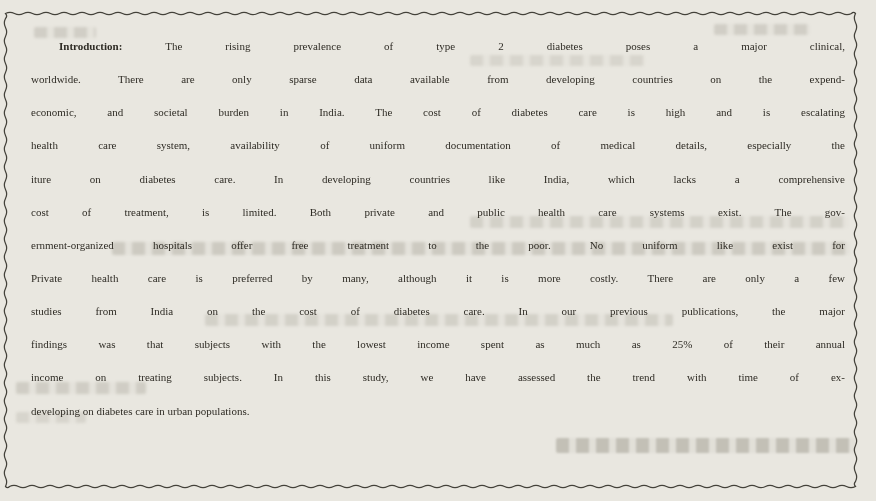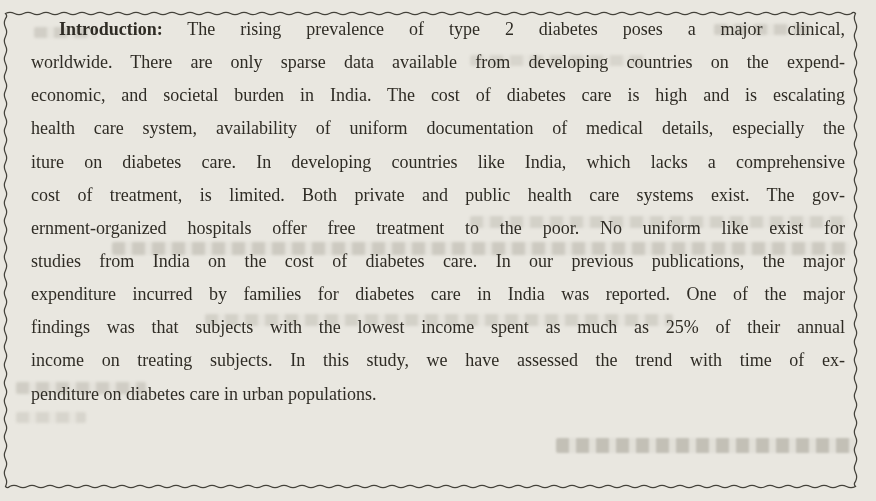--- a/index.html
+++ b/index.html
@@ -5,22 +5,22 @@
   html,body{margin:0;padding:0;}
   body{
     width:876px;height:501px;overflow:hidden;position:relative;
     background:#e9e7e0;
     font-family:"Liberation Serif","DejaVu Serif",serif;
   }
   .page{position:absolute;inset:0;}
   .frame{position:absolute;left:0;top:0;pointer-events:none;}
   .frame path{fill:none;stroke:#43413a;stroke-width:1.25;}
   .textblock{
-    position:absolute;left:31px;top:13px;width:814px;
-    color:#2f2c25;font-size:18px;
+    position:absolute;left:31px;top:30px;width:814px;
+    color:#2f2c25;font-size:11px;
   }
   .line{
     height:33.15px;line-height:33.15px;overflow:hidden;
     text-align:justify;text-align-last:justify;text-justify:inter-word;
     white-space:normal;
   }
   .line.first{padding-left:28px;}
   .line.last{text-align-last:left;}
   .lead{font-weight:700;}
   
@@ -64,21 +64,21 @@
       <b class="lead"><span>Introduction</span><span>:</span></b>
       <span>The rising prevalence of type 2 diabetes poses a major clinical,</span>
     </div>
     <div id="lines">
         <div class="line">worldwide. There are only sparse data available from developing countries on the expend-</div>
         <div class="line">economic, and societal burden in India. The cost of diabetes care is high and is escalating</div>
         <div class="line">health care system, availability of uniform documentation of medical details, especially the</div>
         <div class="line">iture on diabetes care. In developing countries like India, which lacks a comprehensive</div>
         <div class="line">cost of treatment, is limited. Both private and public health care systems exist. The gov-</div>
         <div class="line">ernment-organized hospitals offer free treatment to the poor. No uniform like exist for</div>
+        <div class="line">Private health care is preferred by many, although it is more costly. There are only a few</div>
         <div class="line">studies from India on the cost of diabetes care. In our previous publications, the major</div>
-        <div class="line">expenditure incurred by families for diabetes care in India was reported. One of the major</div>
         <div class="line">findings was that subjects with the lowest income spent as much as 25% of their annual</div>
         <div class="line">income on treating subjects. In this study, we have assessed the trend with time of ex-</div>
-        <div class="line last">penditure on diabetes care in urban populations.</div>
+        <div class="line last">developing on diabetes care in urban populations.</div>
       </div>
   </div>
 
 </div>
 
 </body></html>

